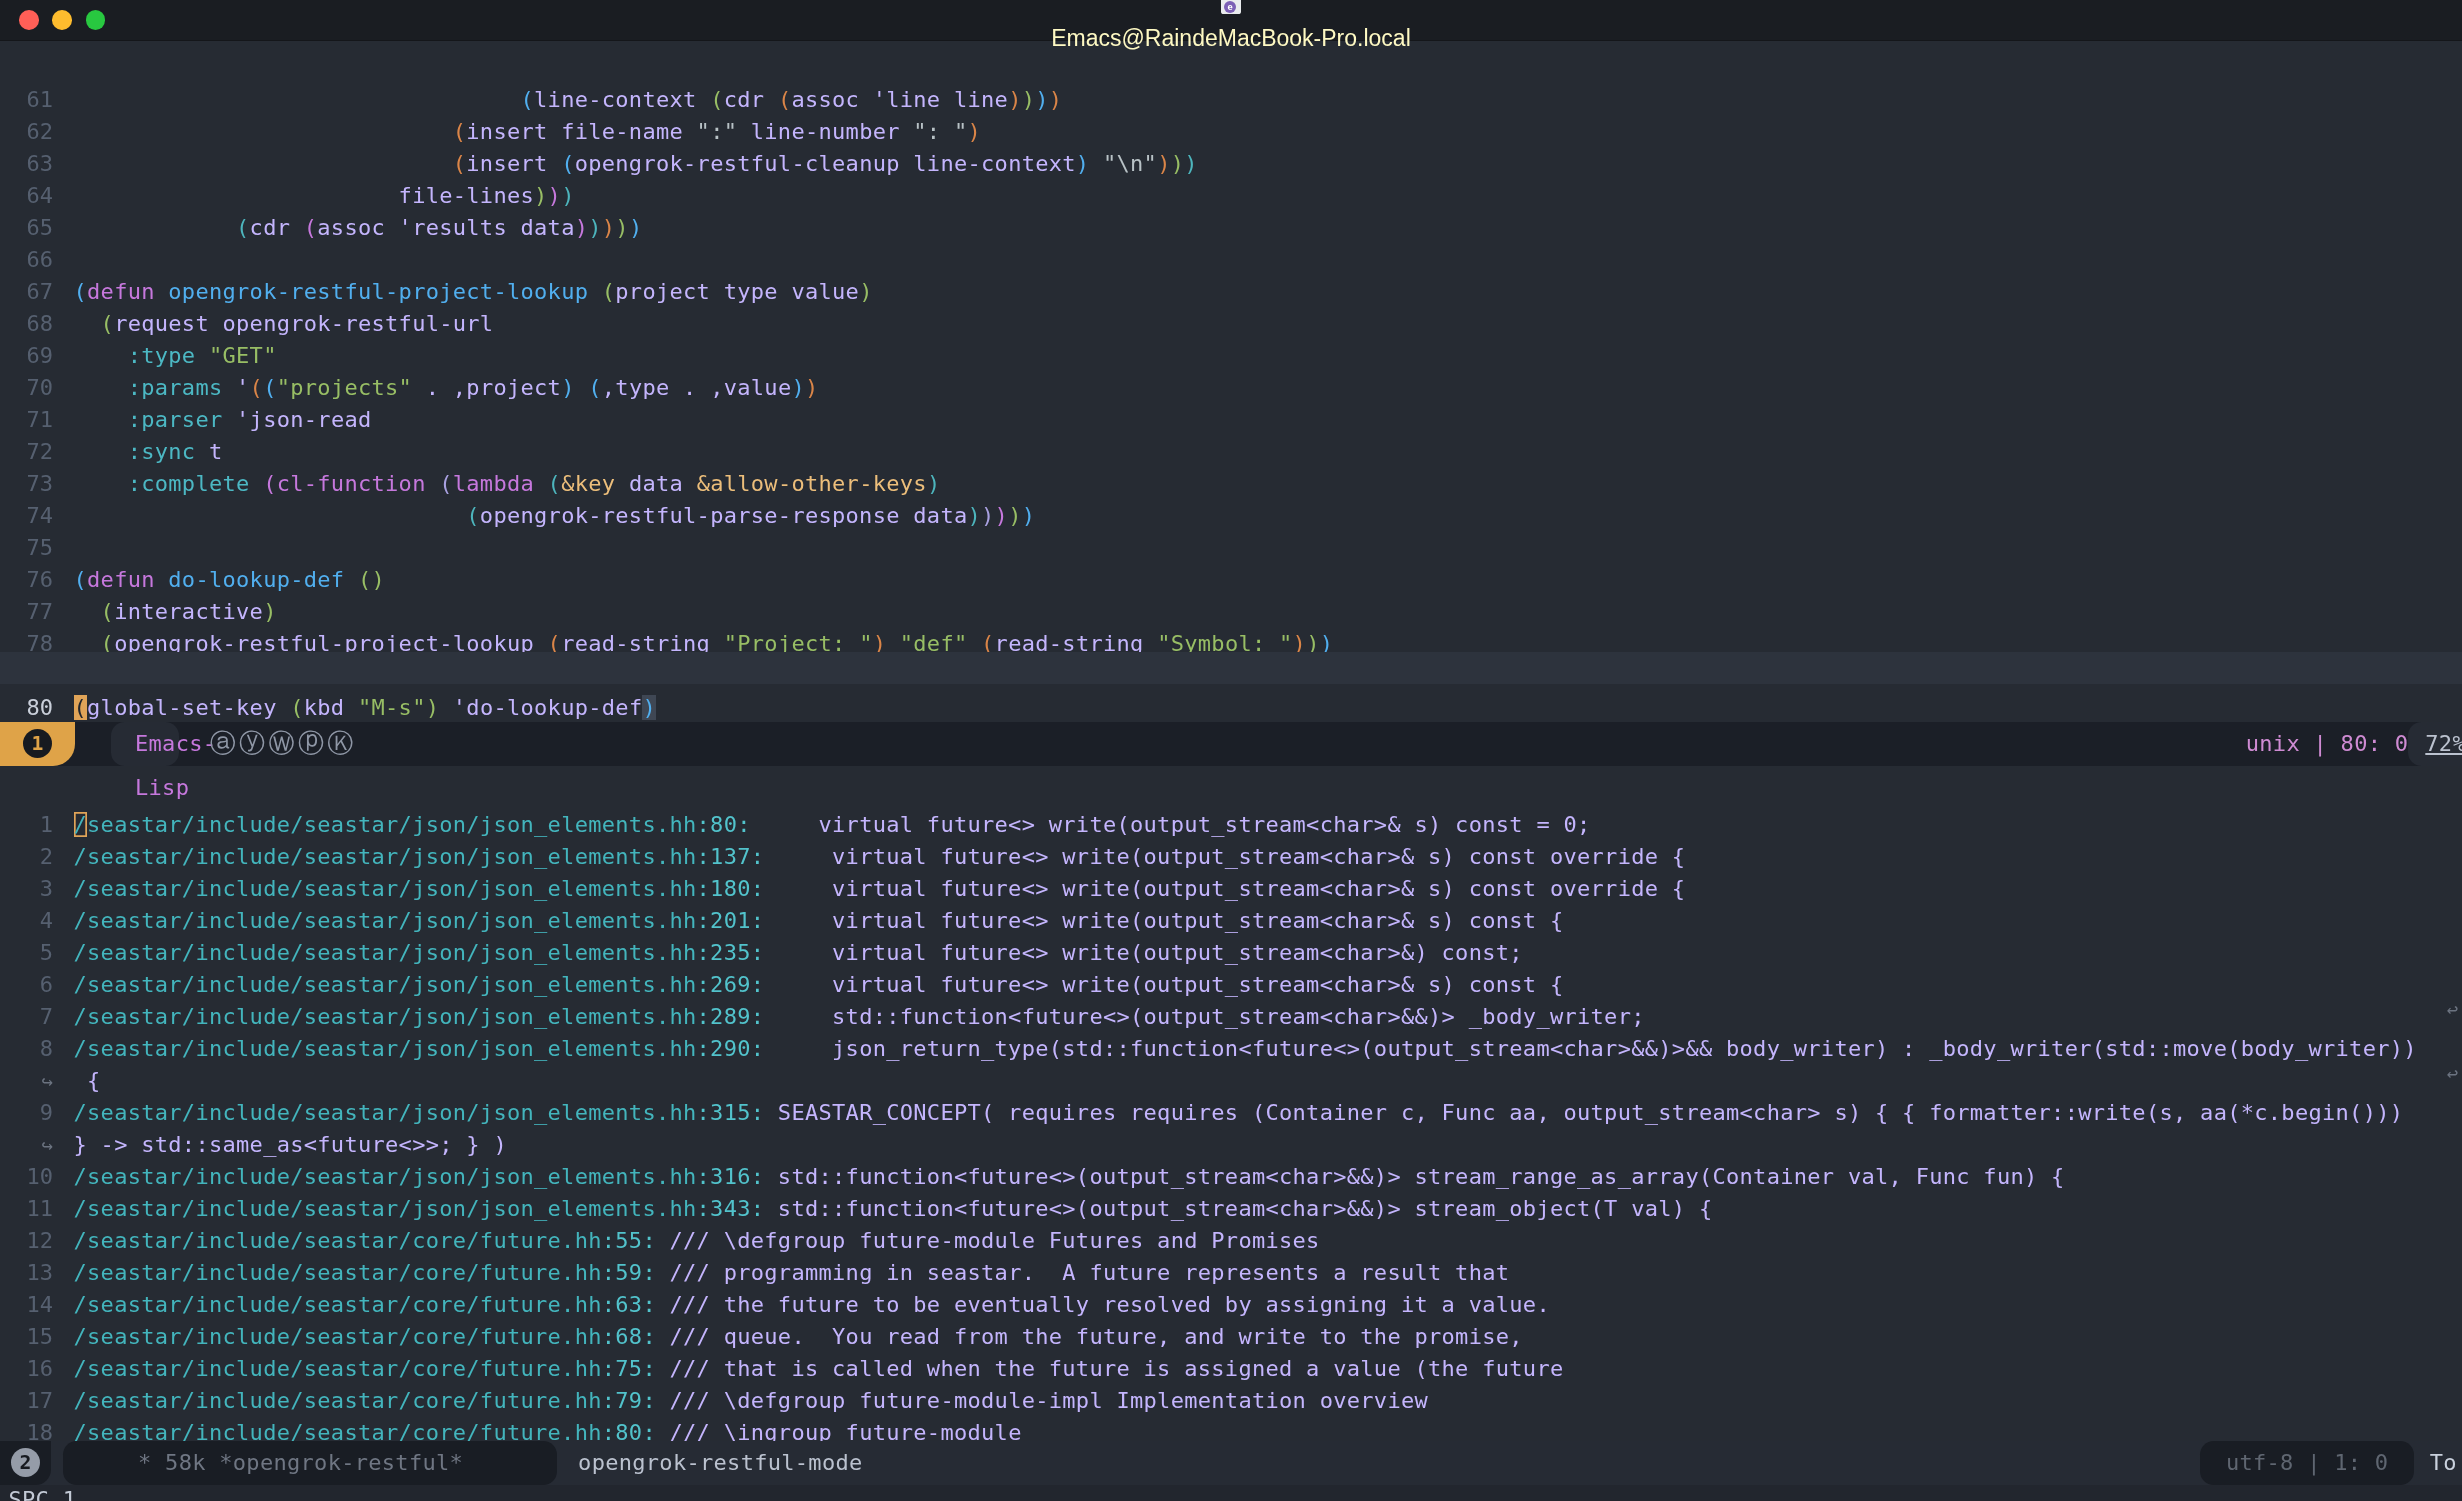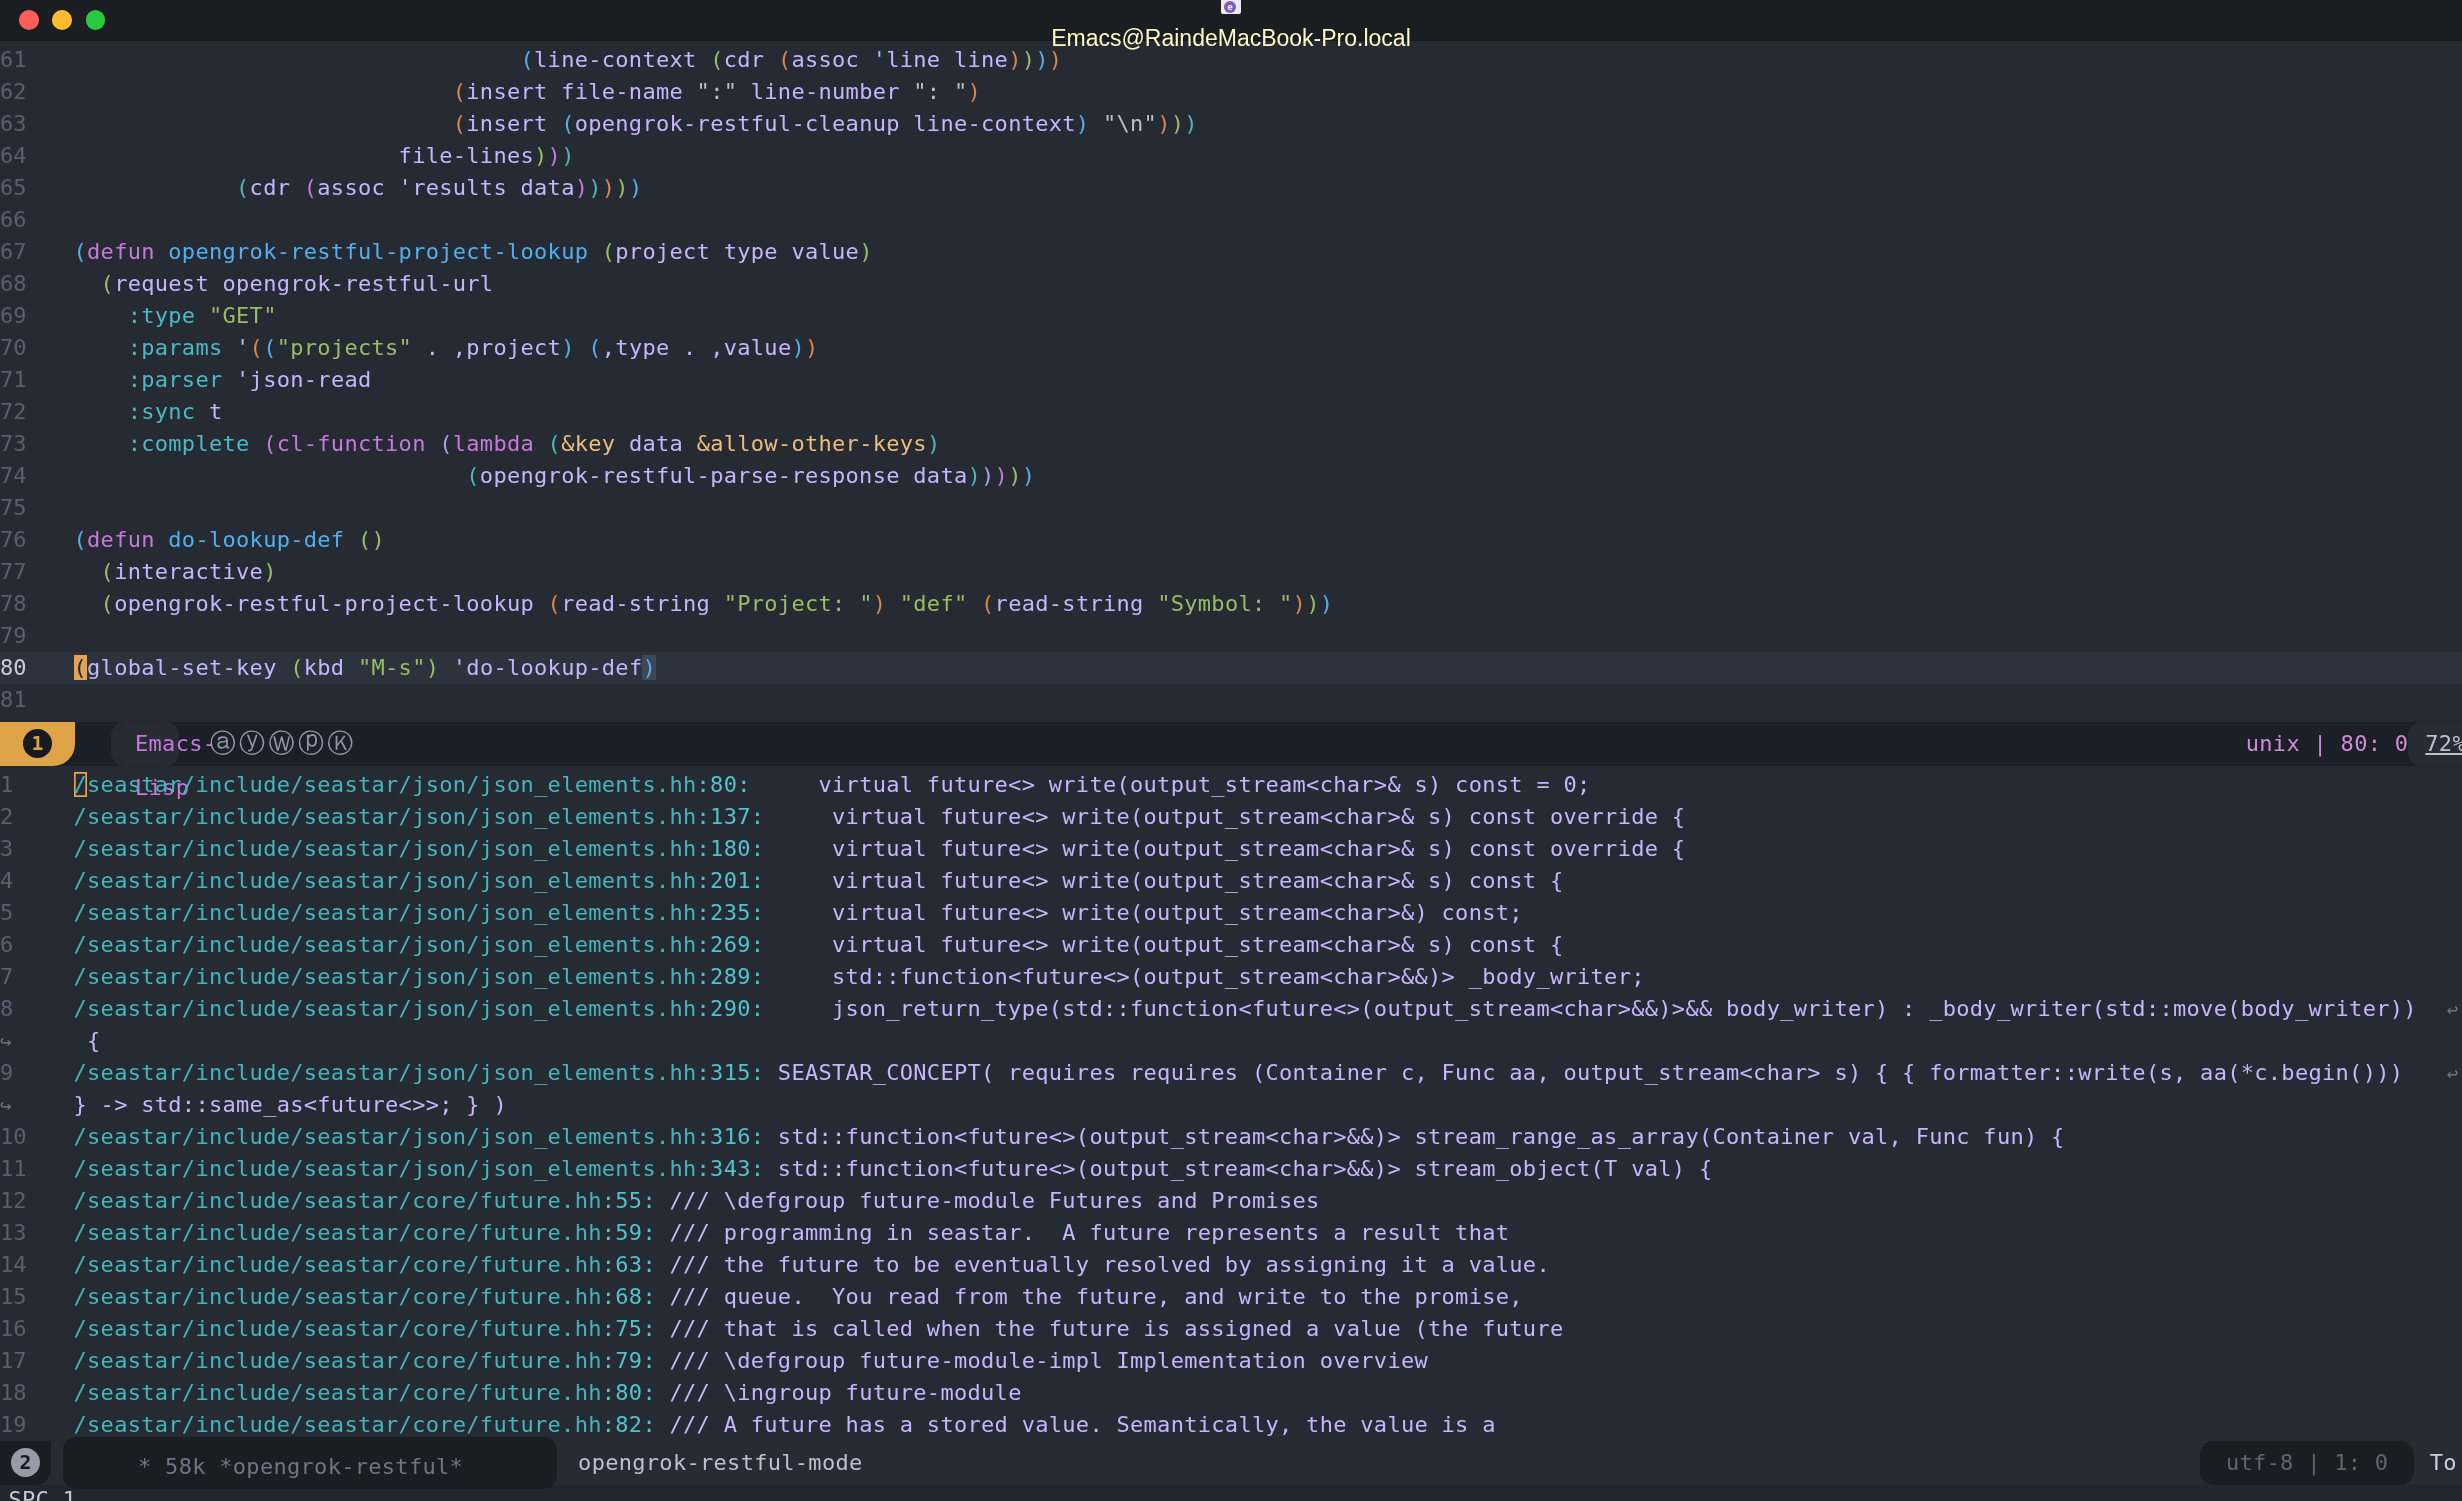--- a/index.html
+++ b/index.html
@@ -17,21 +17,21 @@
   .docicon:before{content:"";position:absolute;right:0;top:0;border-style:solid;border-width:0 7.7px 7.7px 0;
                   border-color:#1a1d22 #1a1d22 #b9bfc8 #b9bfc8;}
   .docicon:after{content:"e";position:absolute;left:3.4px;bottom:0.9px;width:12px;height:12px;border-radius:50%;
                  background:#7c5fb6;color:#fff;font-size:9.4px;line-height:12px;text-align:center;font-weight:bold;}
   
   .buf{overflow:hidden;white-space:pre;}
   .buf-code{height:678px;padding-top:2.6px;}
   .buf-res{height:672px;padding-top:3.4px;}
   .row{height:32px;line-height:32px;white-space:pre;position:relative;}
   .row.current{background:#2d333d;}
-  .lnum{display:inline-block;width:53px;padding-right:20.5px;text-align:left;color:#566070;letter-spacing:0;}
+  .lnum{display:inline-block;width:53px;padding-right:20.5px;text-align:right;color:#566070;letter-spacing:0;margin-top:40px;}
   .row.current .lnum{color:#c9cfda;}
   .wrapg{color:#6b7380;font-size:19px;}
   .wrap-right{position:absolute;right:3.4px;top:0;color:#6b7380;font-size:19px;}
   
   .tok-fg{color:#c4b5fd}.tok-kw{color:#c678dd}.tok-fn{color:#51afef}.tok-str{color:#98be65}
   .tok-strd{color:#b8c2c6}.tok-kwd{color:#4cb8c4}.tok-sym{color:#ECBE7B}
   .tok-pB{color:#51afef}.tok-pM{color:#c678dd}.tok-pG{color:#98be65}
   .tok-pV{color:#a9a1e1}.tok-pT{color:#4db5bd}.tok-pO{color:#da8548}
   .tok-cur{background:#e0a458;color:#21252c;}
   .tok-match{background:#3f4754;color:#51afef;}
@@ -48,21 +48,21 @@
   .ws-tab.orange{background:#dfa348;border-radius:0 0 22px 0;}
   .ws-badge{width:29px;height:29px;border-radius:50%;text-align:center;line-height:29px;font-weight:bold;font-size:19.7px;}
   .ws-badge.b1{background:#171a20;color:#dfa348;}
   .ws-badge.b2{background:#959ca8;color:#171a20;}
   .ml-info{margin-left:22px;color:#c9d1dd;}
   .ml-mode-top{margin-left:36px;color:#c678dd;}
   .ml-flags{margin-left:31px;color:#8f97a6;font-family:"DejaVu Sans",sans-serif;font-size:26px;letter-spacing:3.4px;}
   .ml-spacer{flex:1;}
   .ml-eol{color:#cf8bd3;}
   .ml-pct{color:#bbc2cf;border-radius:13.7px 0 0 13.7px;padding:0 17px;text-decoration:underline;}
-  .ml2-tab{margin-left:12px;color:#6f7683;padding:8px 94px 0 75px;border-radius:13.7px;}
+  .ml2-tab{margin-left:12px;color:#6f7683;padding:0 94px 0 75px;border-radius:13.7px;}
   .ml2-mode{margin-left:21px;color:#bbc2cf;text-align:right;}
   .ml2-enc{color:#5f6671;padding:0 26px;border-radius:13.7px;}
   .ml2-scroll{color:#c9d1dd;padding:0 5.1px 0 15.4px;}
   .ml-bot .ws-wrap{width:51px;display:flex;justify-content:center;background:#191d24;height:44px;align-items:center;border-radius:0 0 15.4px 0;}
   
   .minibuf{height:22px;padding-left:8.5px;background:#22262e;color:#c3cad6;line-height:29px;overflow:hidden;}
 </style>
 </head>
 <body>
 

